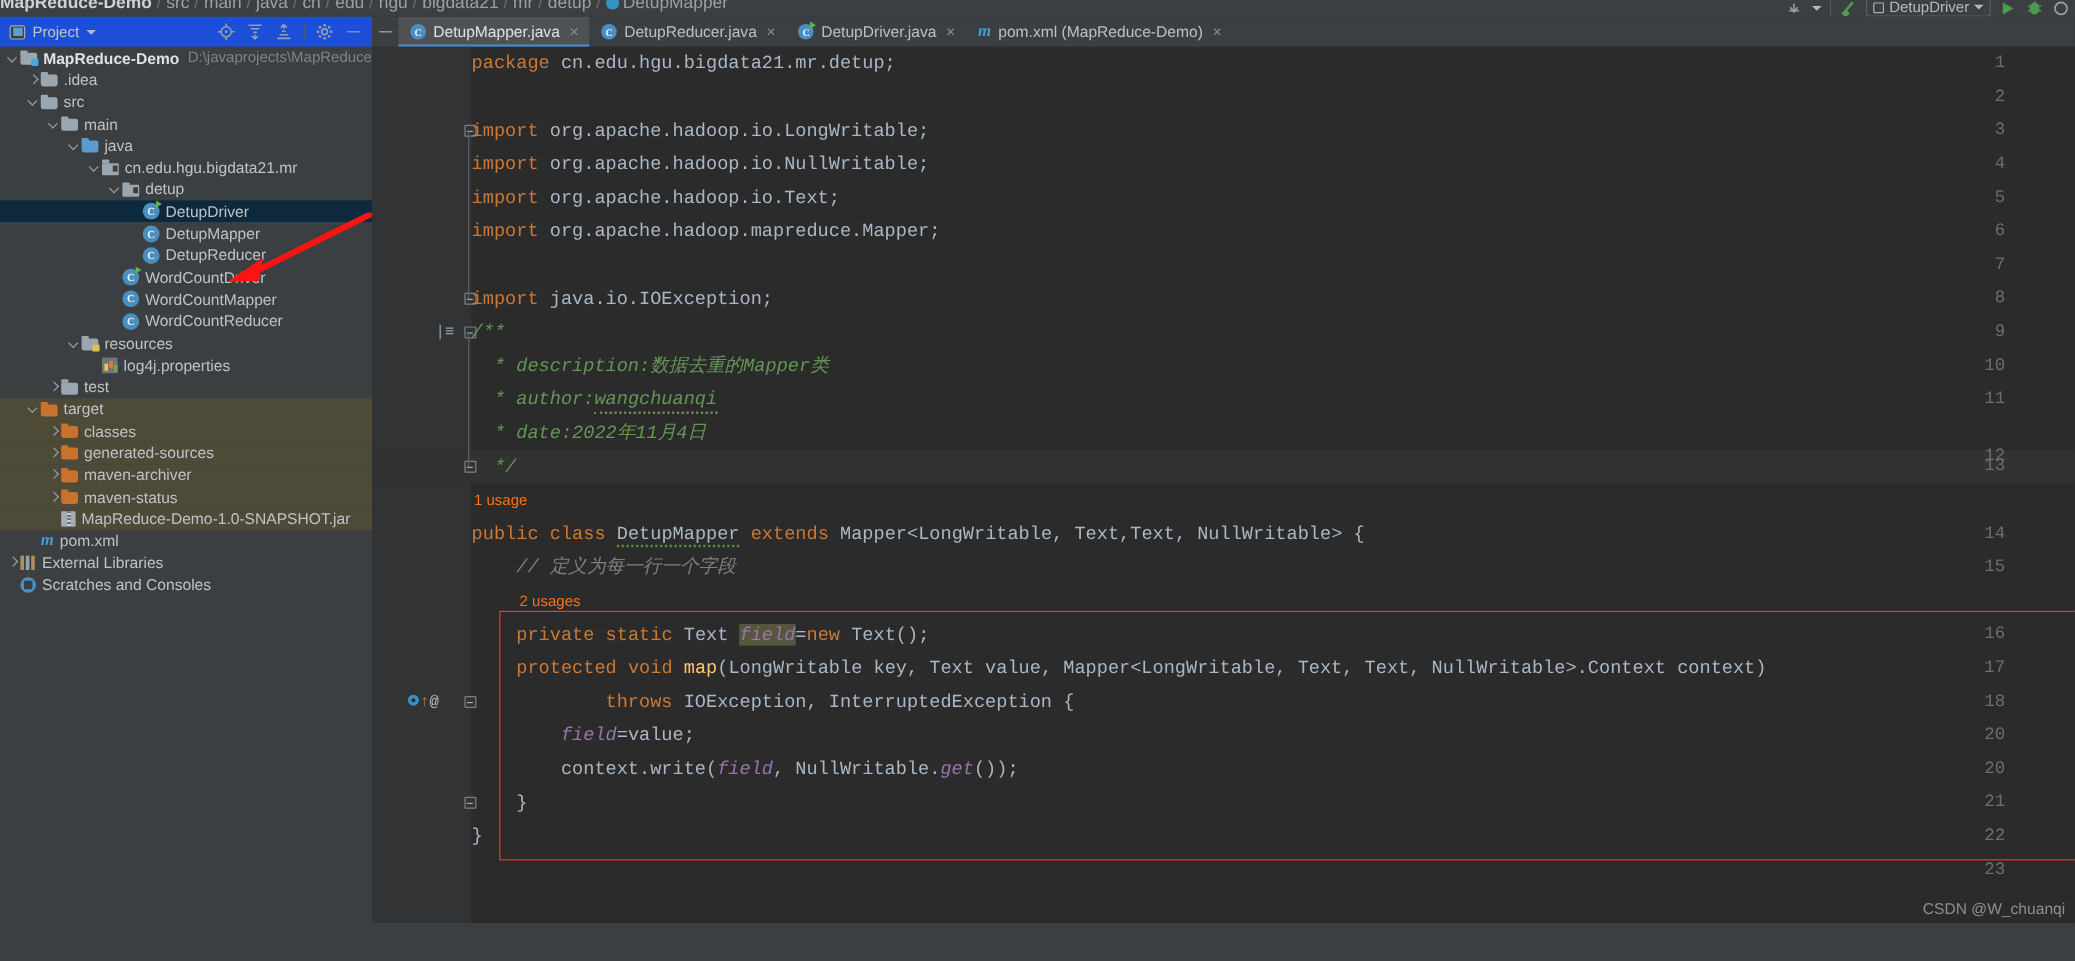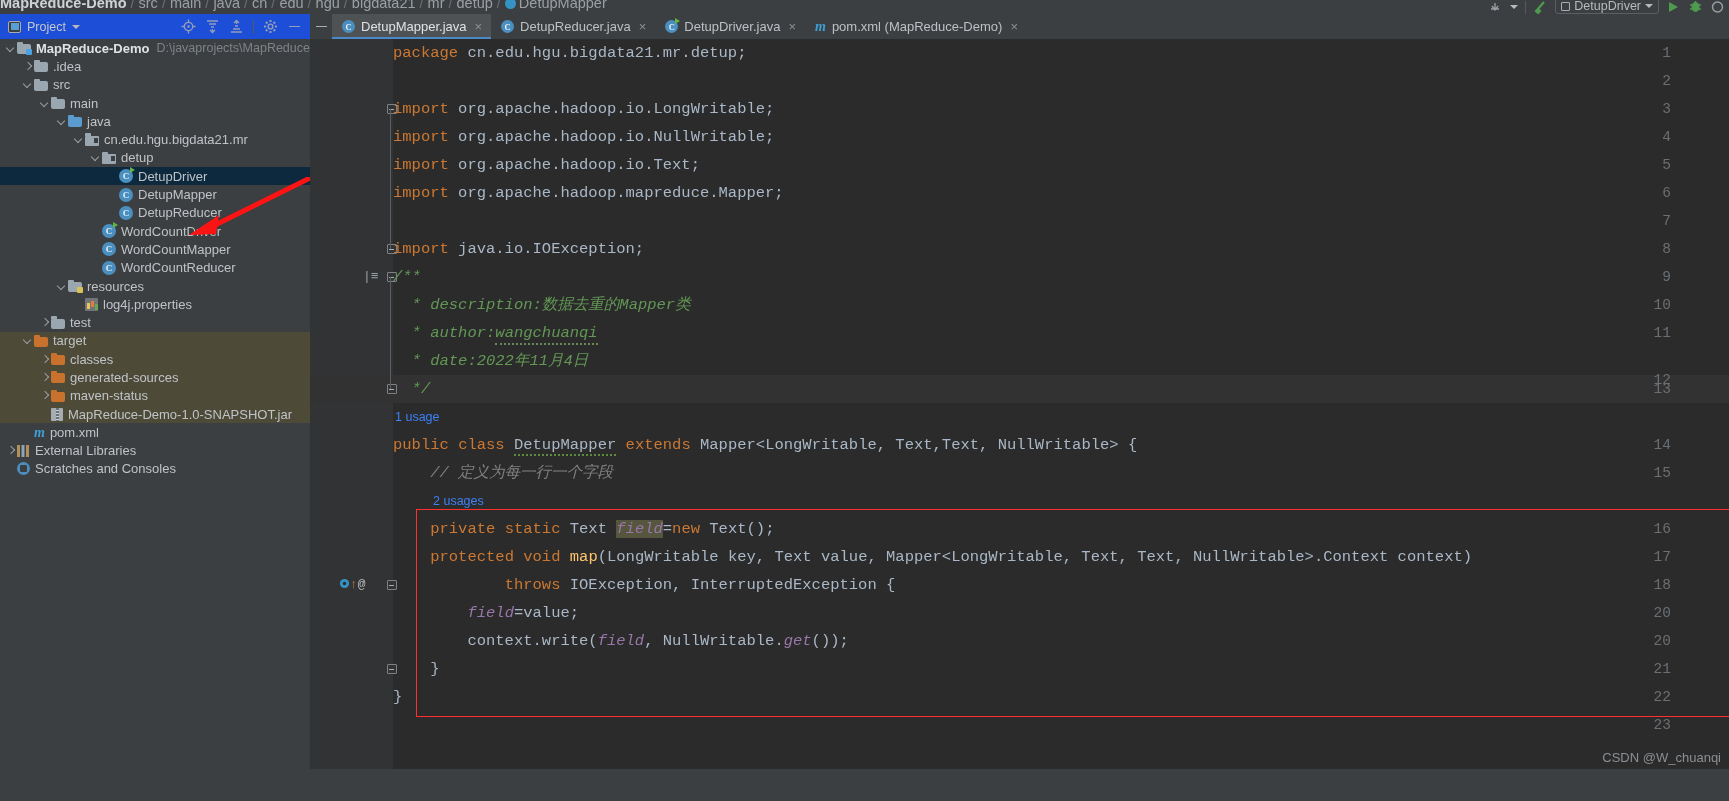--- a/index.html
+++ b/index.html
@@ -233,21 +233,21 @@
   .foldline { position: absolute; left: 79.5px; width: 1px; background: #5a5f63; }
 
   .code {
     position: absolute; left: 83px; top: 0; right: 0; bottom: 0;
     font-family: "Liberation Mono", monospace; font-size: 15.5px;
     color: #a9b7c6; white-space: pre; overflow: hidden;
   }
   .cl { position: absolute; left: 0; height: 28px; line-height: 28px; white-space: pre; }
   .hint {
     position: absolute; left: 0; height: 28px; line-height: 28px;
-    font-family: "Liberation Sans", sans-serif; font-size: 12.5px; color: #3b82f6;
+    font-family: "Liberation Sans", sans-serif; font-size: 12.5px; color: #f97316;
   }
   .kw { color: #cc7832; }
   .cmt { color: #629755; font-style: italic; }
   .lcmt { color: #808080; font-style: italic; }
   .fld { color: #9876aa; font-style: italic; }
   .mth { color: #ffc66d; }
   .hl-field { background: #56553d; }
   .squig {
     border-bottom: 2px dotted #6a8759;
     padding-bottom: 1px;
@@ -524,20 +524,30 @@
         </div>
         <div class="tree-row tgt">
           <span style="display:inline-block;width:39px;flex:0 0 39px;"></span>
           <span class="arrow"></span>
           <span class="ico">
             <span class="f-folder orange">
               <i></i>
             </span>
           </span>
           <span class="lbl">generated-sources</span>
+        </div>
+        <div class="tree-row tgt">
+          <span style="display:inline-block;width:39px;flex:0 0 39px;"></span>
+          <span class="arrow"></span>
+          <span class="ico">
+            <span class="f-folder orange">
+              <i></i>
+            </span>
+          </span>
+          <span class="lbl">maven-archiver</span>
         </div>
         <div class="tree-row tgt">
           <span style="display:inline-block;width:39px;flex:0 0 39px;"></span>
           <span class="arrow"></span>
           <span class="ico">
             <span class="f-folder orange">
               <i></i>
             </span>
           </span>
           <span class="lbl">maven-status</span>

